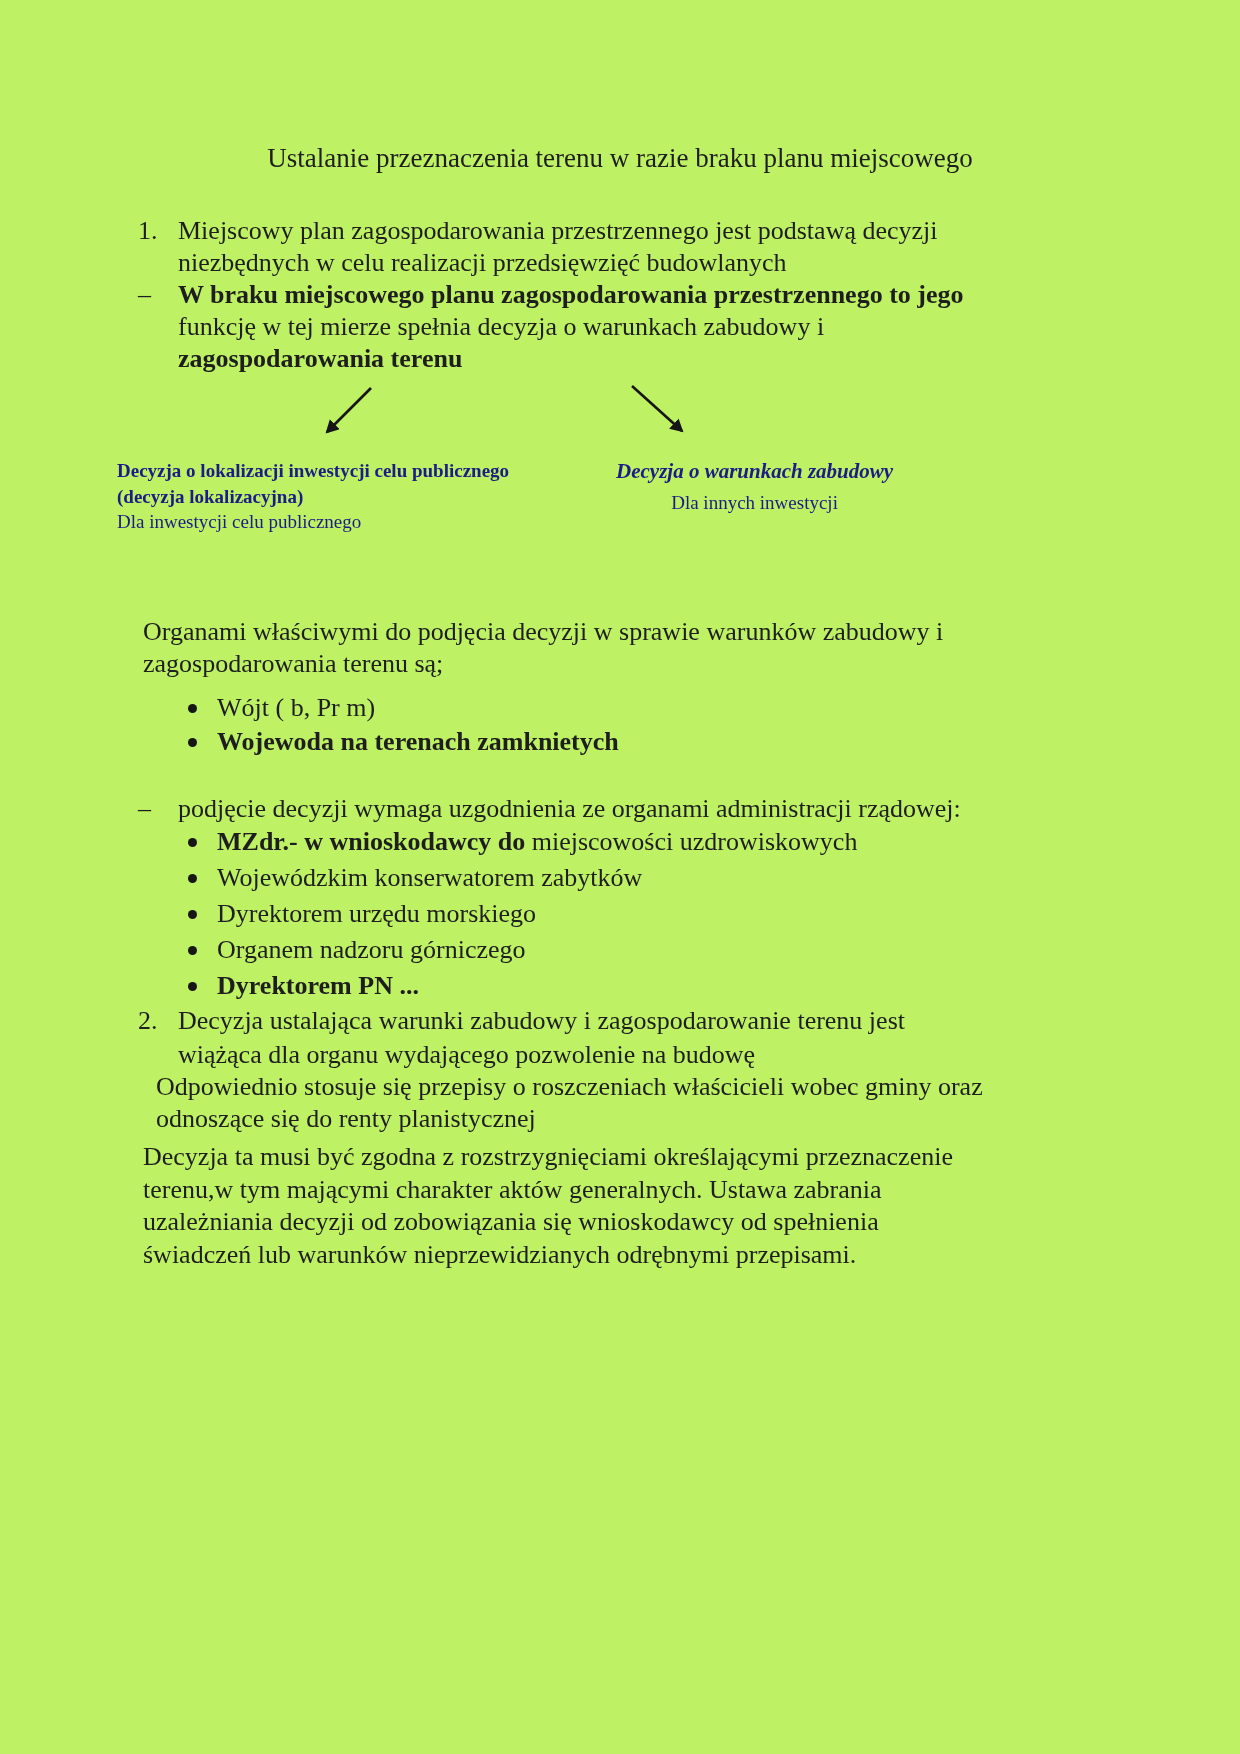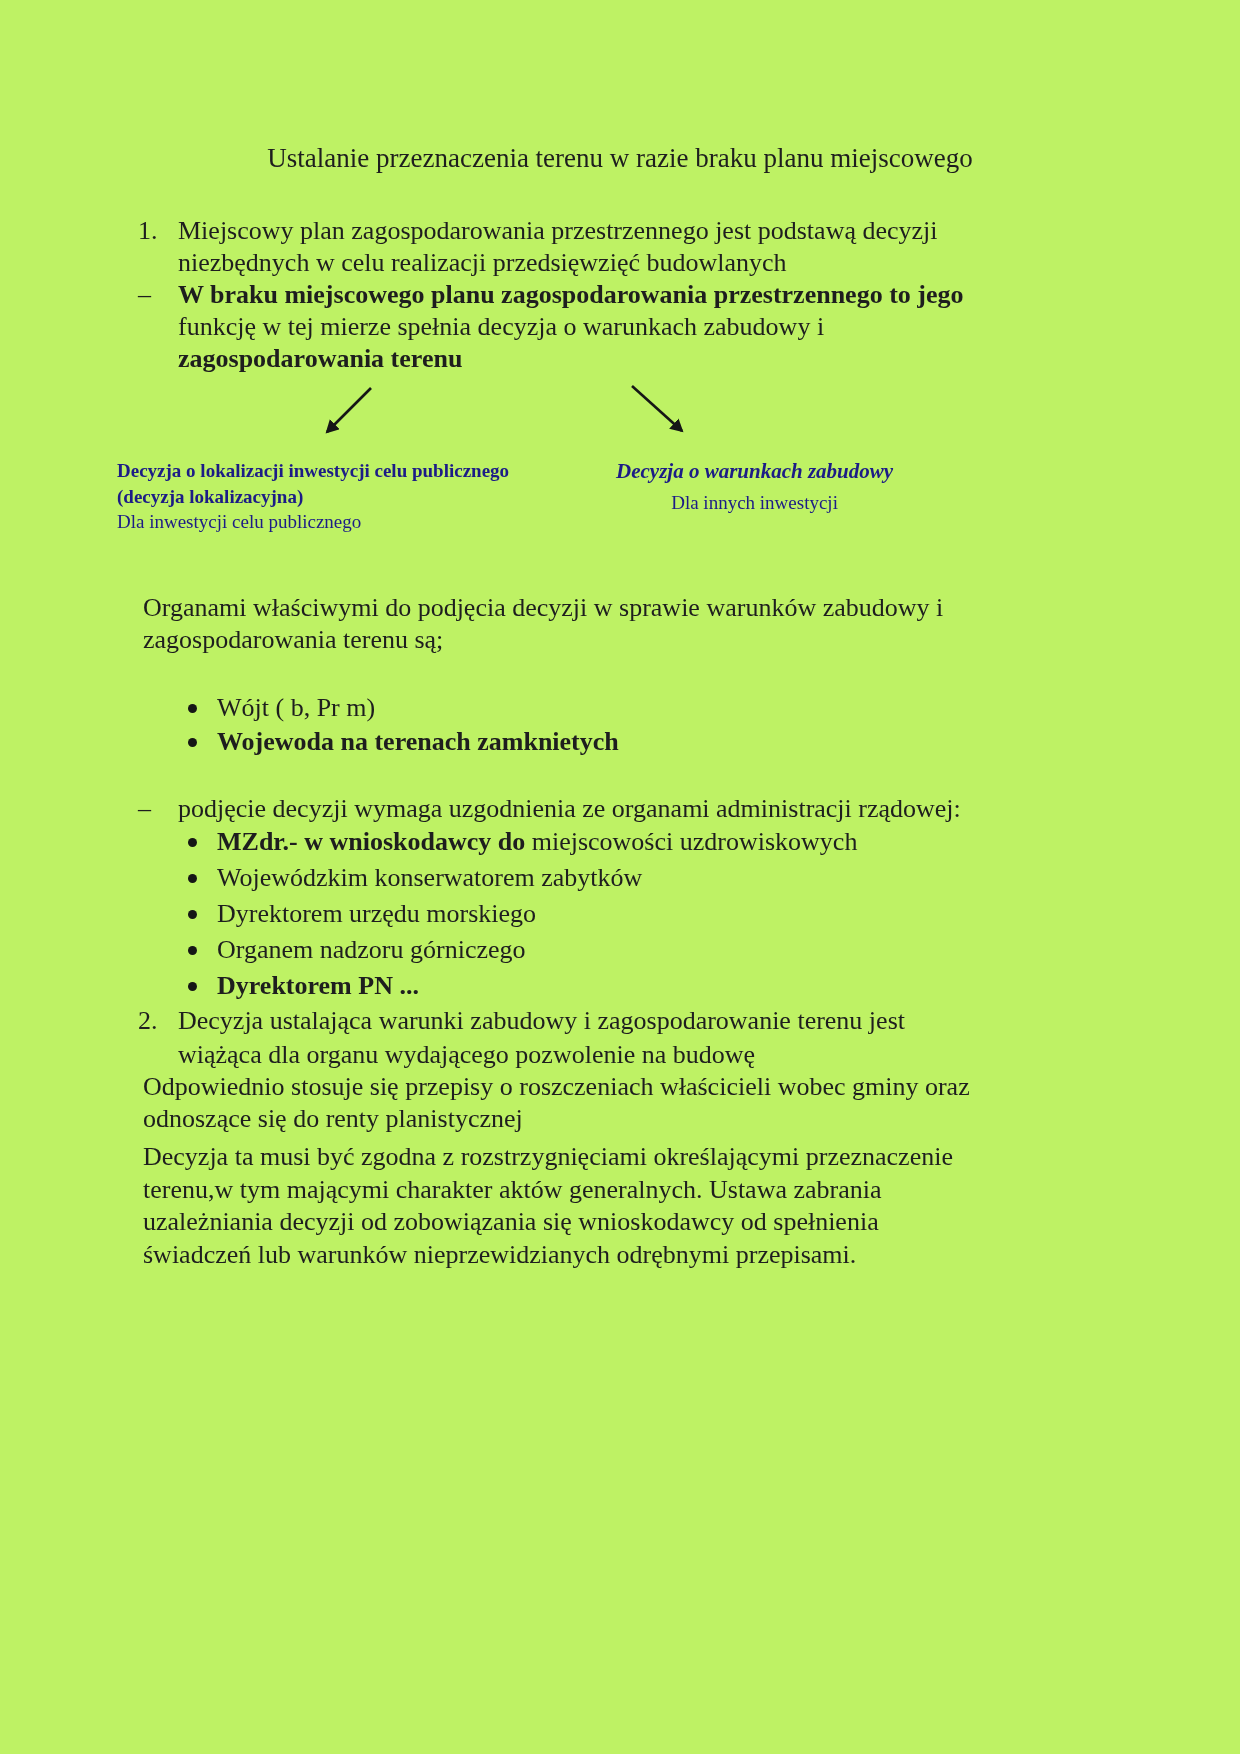--- a/index.html
+++ b/index.html
@@ -40,22 +40,22 @@
   }
   .blue-left .regular{font-weight:normal;}
   .blue-right{
     position:absolute; left:616px; top:458px;
     color:var(--accent-blue);
   }
   .blue-right .brt{font-size:21px; font-weight:bold; font-style:italic; line-height:26px;}
   .blue-right .brb{font-size:19px; font-weight:normal; margin-top:8px;text-align:center;}
 
   .par{position:absolute; font-size:26px;}
-  .organy-par{left:143px; top:592px; line-height:32px;}
-  .closing-a{left:143px; top:1071px; line-height:32px;}
+  .organy-par{left:143px; top:616px; line-height:32px;}
+  .closing-a{left:156px; top:1071px; line-height:32px;}
   .closing-b{left:143px; top:1141px; line-height:32.5px;}
 
   .bullets{position:absolute; font-size:26px;}
   .b1{left:186px; top:691px;}
   .b1 .brow{line-height:34px;}
   .b2{left:186px; top:824px;}
   .b2 .brow{line-height:36px;}
   .brow{position:relative; padding-left:31px; white-space:nowrap;}
   .dot{
     position:absolute; left:2px; top:13px;

